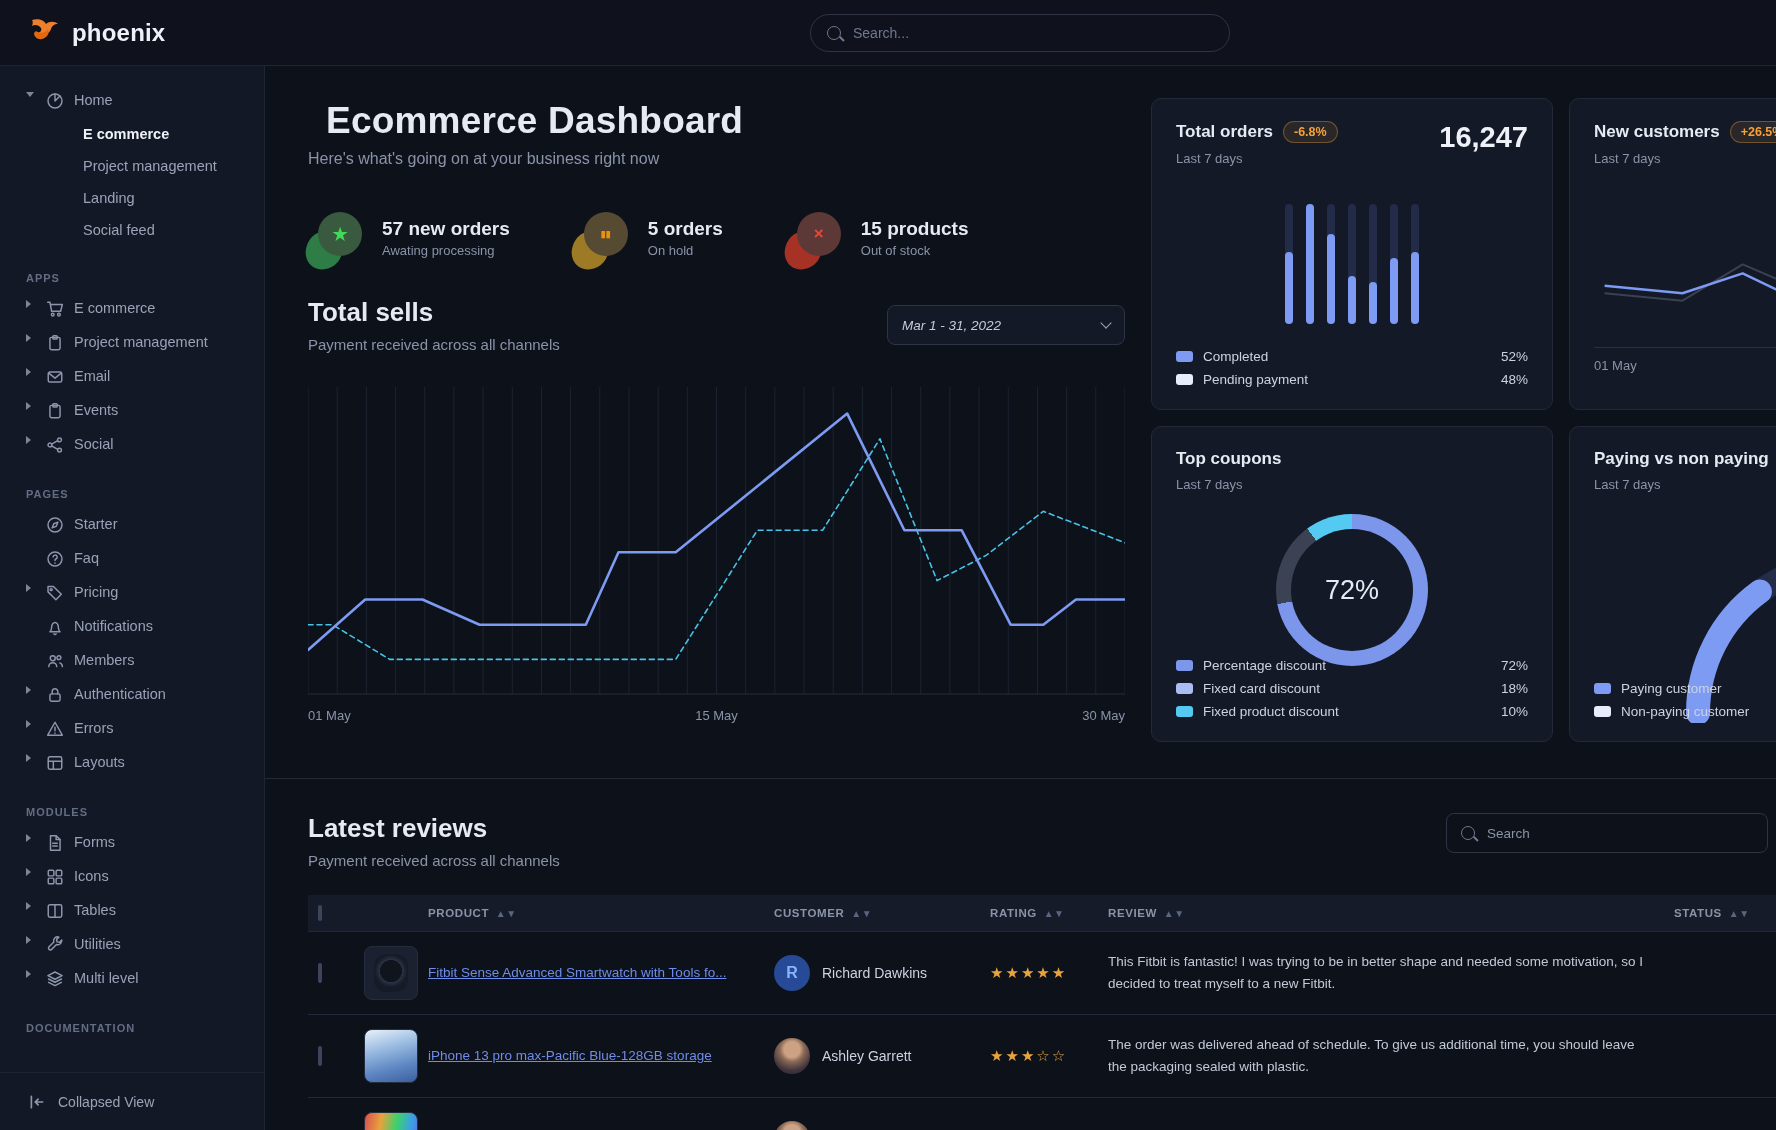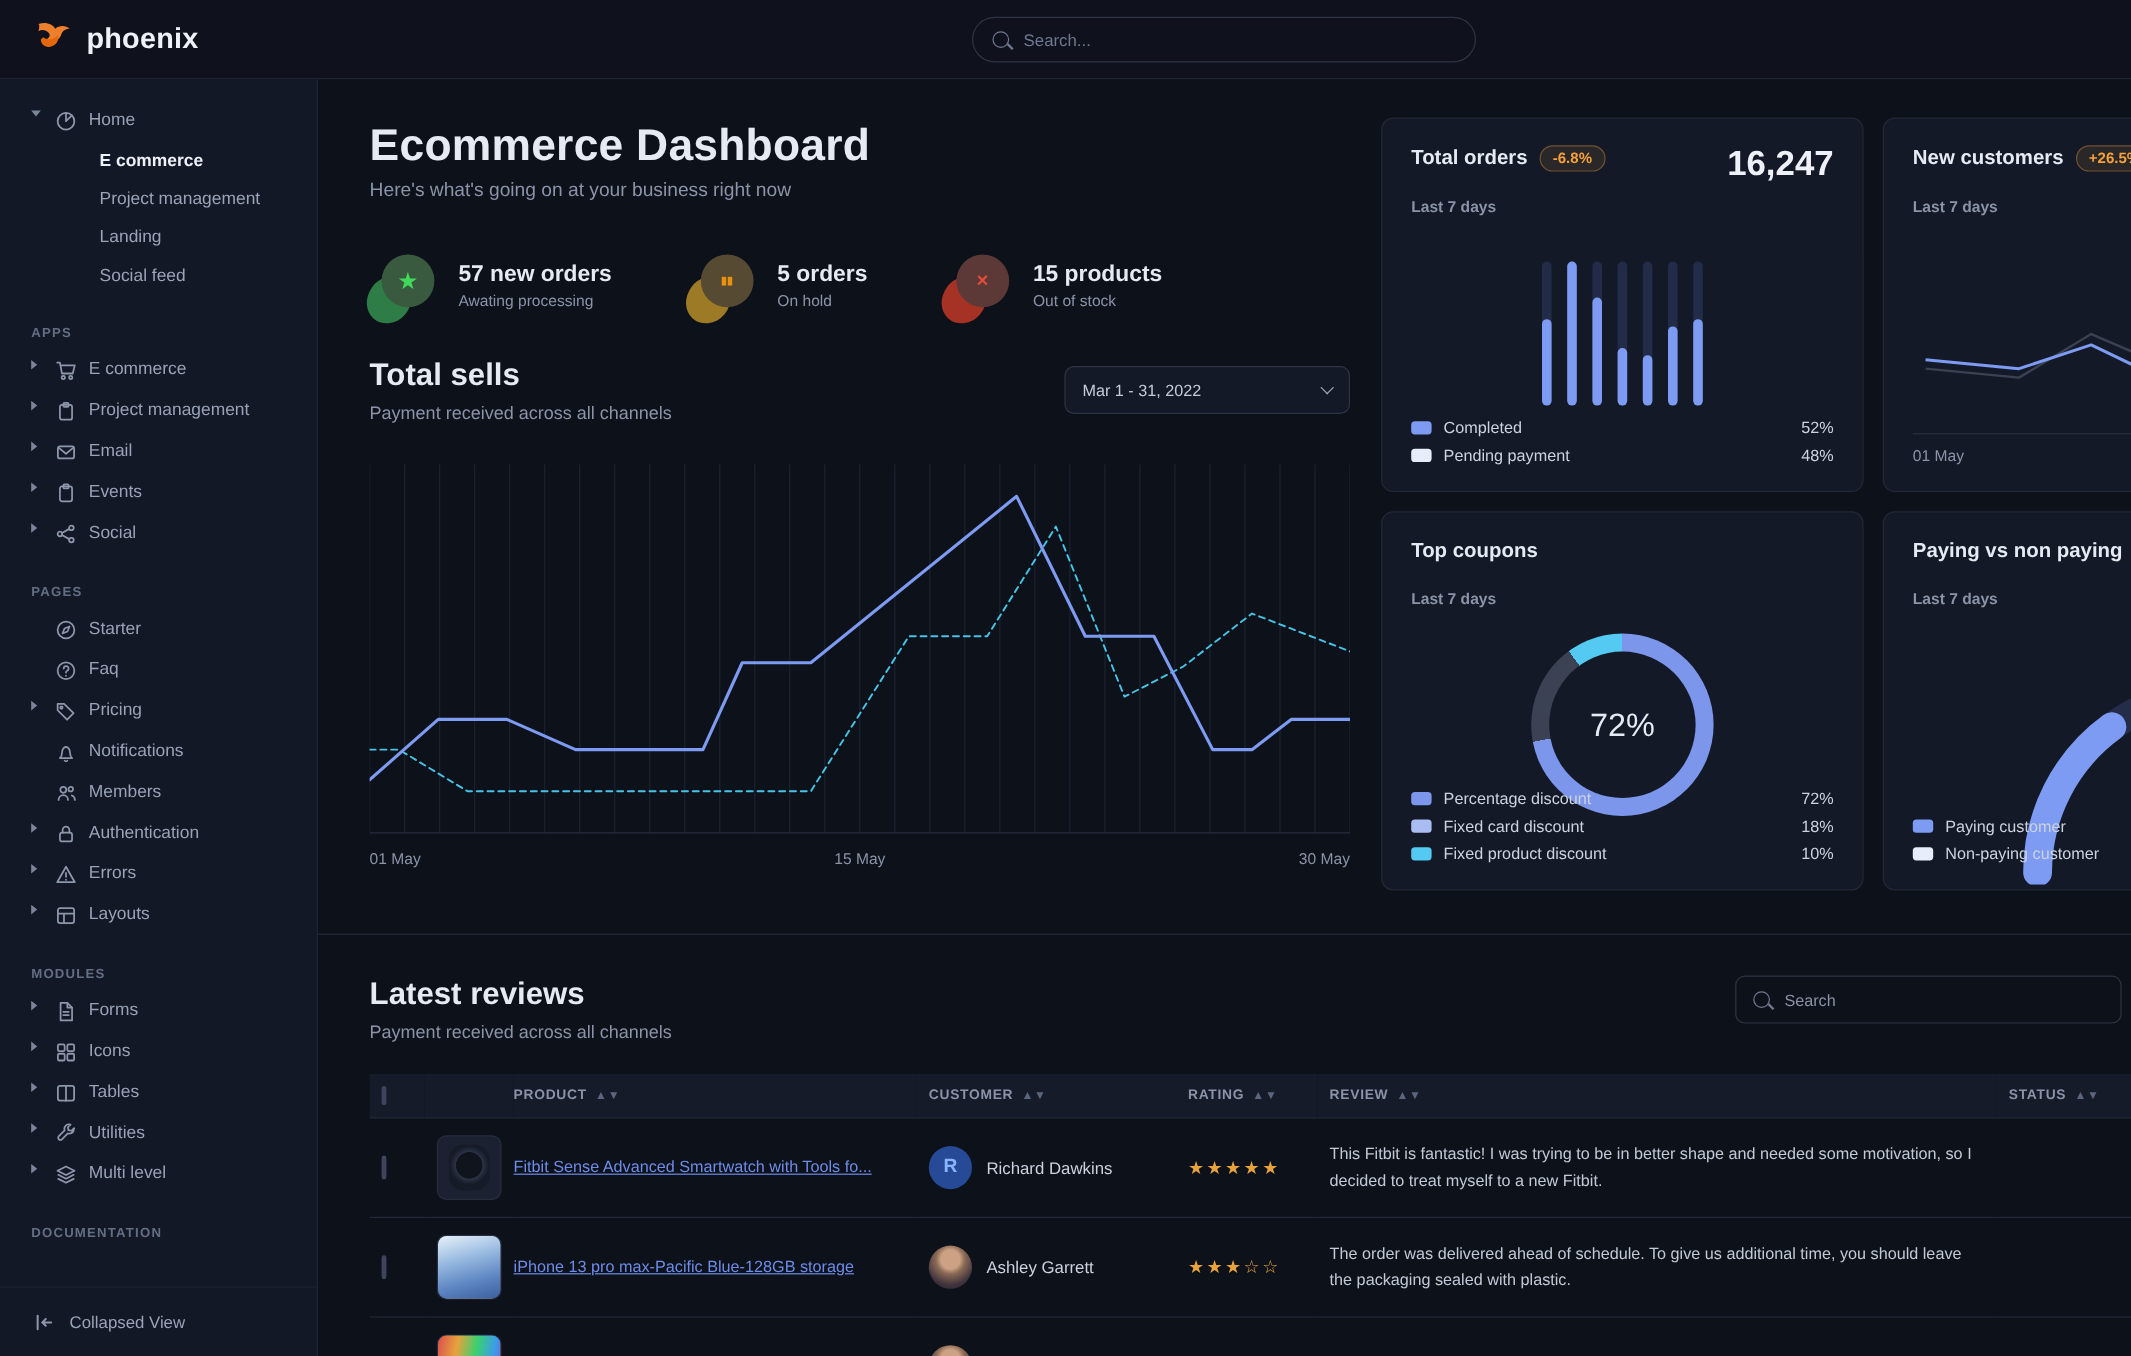--- a/index.html
+++ b/index.html
@@ -29,45 +29,45 @@
   .caret-right{width:0;height:0;border-left:5px solid currentColor;border-top:4px solid transparent;border-bottom:4px solid transparent;}
   .caret-down{width:0;height:0;border-top:5px solid currentColor;border-left:4px solid transparent;border-right:4px solid transparent;}
   .sb-icon{width:18px;height:18px;flex:none;display:inline-flex;color:#8d96ab;}
   .sb-icon svg{width:18px;height:18px;}
   .sb-section{margin:26px 0 8px 26px; font-size:11px; font-weight:700; letter-spacing:1px; color:#636d83;}
   .sb-footer{border-top:1px solid #1f2433; height:58px; display:flex; align-items:center; gap:12px; padding-left:28px; color:#9aa3b7; font-size:14px; cursor:pointer;}
   
   .main{flex:1; overflow:hidden; background:#0d111a;}
   .main-top{display:flex; padding:32px 0 0 43px;}
   .left-col{width:817px; flex:none;}
-  .page-title{font-size:37px; font-weight:800; color:#e6eaf3; letter-spacing:.2px; margin:2px 0 8px;}
+  .page-title{font-size:37px; font-weight:800; color:#e6eaf3; letter-spacing:.2px; margin:2px 18px 8px;}
   .page-sub{font-size:16px; color:#8a93a8;}
   .stats-row{display:flex; gap:64px; margin-top:44px;}
   .stat{display:flex; align-items:center; gap:18px;}
   .stat-icon{position:relative; width:56px; height:52px; flex:none;}
   .stat-blob{position:absolute; left:-2px; bottom:-6px; width:36px; height:38px; border-radius:42% 58% 55% 45% / 52% 45% 55% 48%; transform:rotate(18deg);}
   .stat-circle{position:absolute; right:2px; top:0; width:44px; height:44px; border-radius:50%; display:flex; align-items:center; justify-content:center; font-size:17px; font-weight:700;}
   .stat-main{font-size:19px; font-weight:800; color:#e6eaf3;}
   .stat-cap{font-size:13px; color:#8a93a8; margin-top:3px;}
   .sells-head{display:flex; align-items:flex-start; justify-content:space-between; margin-top:33px;}
   .sec-title{font-size:26px; font-weight:800; color:#e6eaf3; margin:0 0 8px;}
   .sec-sub{font-size:15px; color:#8a93a8;}
-  .date-select{display:flex; align-items:center; justify-content:space-between; width:238px; height:40px; border:1px solid #2e3444; border-radius:8px; background:#141927; color:#c6cbd8; font-size:13.5px; padding:0 14px; margin-top:8px; cursor:pointer;}
+  .date-select{display:flex; align-items:center; justify-content:space-between; width:238px; height:40px; border:1px solid #2e3444; border-radius:8px; background:#141927; color:#c6cbd8; font-size:13.5px; padding:0 14px; margin-top:8px; cursor:pointer;font-style:italic;}
   .chev{width:8px;height:8px;border-right:1.8px solid #9aa3b7;border-bottom:1.8px solid #9aa3b7;transform:rotate(45deg);margin-top:-4px;}
   .main-chart-wrap{margin-top:26px;}
   .x-ticks{display:flex; justify-content:space-between; color:#8a93a8; font-size:13px; margin-top:8px;}
   
   .cards{display:grid; grid-template-columns:402px 402px; gap:16px; margin-left:26px;}
   .card{background:#141927; border:1px solid #232938; border-radius:10px; padding:22px 24px; overflow:hidden; position:relative;}
   .card.r1{height:312px;} .card.r2{height:316px;}
   .card-head{display:flex; justify-content:space-between; align-items:flex-start;}
   .card-title-row{display:flex; align-items:center; gap:10px;}
   .card-title{font-size:17px; font-weight:800; color:#e6eaf3;}
   .badge{font-size:12.5px; font-weight:700; padding:3px 10px; border-radius:11px; color:#f5a23a; background:rgba(245,162,58,.1); border:1px solid rgba(245,162,58,.35); white-space:nowrap;text-align:right;}
-  .card-period{font-size:13px; color:#8a93a8; margin-top:22px;font-weight:bold;}
+  .card-period{font-size:13px; color:#8a93a8; margin-top:8px;}
   .big-val{font-size:29px; font-weight:800; color:#eef1f8;}
   .legend{position:absolute; left:24px; right:24px; bottom:18px;}
   .lg-row{display:flex; align-items:center; gap:10px; padding:4px 0; font-size:13.5px; color:#ccd2df;}
   .lg-swatch{width:17px; height:11px; border-radius:3px; flex:none;}
   .lg-val{margin-left:auto; color:#ccd2df;}
   .bars-wrap{display:flex; gap:13px; justify-content:center; align-items:flex-end; height:120px; margin-top:38px;}
   .bar-track{width:8px; height:120px; background:#222b47; border-radius:5px; position:relative;}
   .bar-fill{position:absolute; bottom:0; left:0; width:8px; background:#7d9bf2; border-radius:5px;}
   .mini-line{margin-top:96px;}
   .mini-divider{border-top:1px solid #2a3042; margin-top:10px;}

